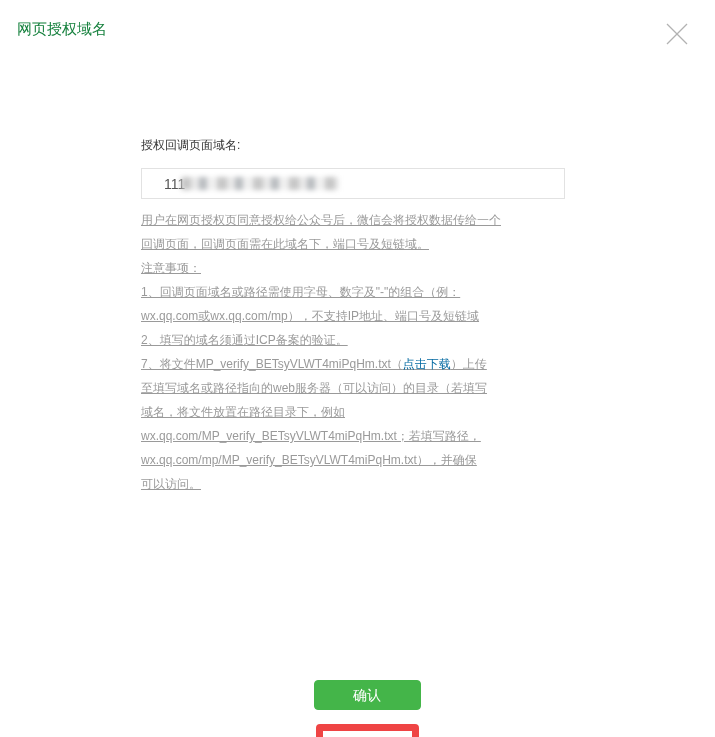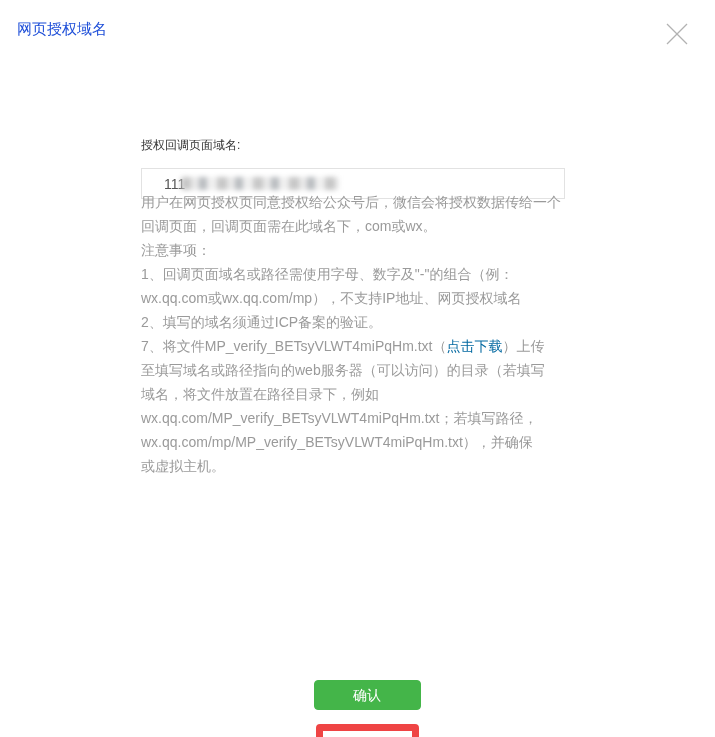--- a/index.html
+++ b/index.html
@@ -7,21 +7,21 @@
   body {
     position: relative;
     font-family: "Liberation Sans", "DejaVu Sans", sans-serif;
   }
 
   .dialog-title {
     position: absolute;
     left: 17px;
     top: 20px;
     font-size: 15px;
-    color: #1d4ed8;
+    color: #15803d;
   }
 
   .close-btn {
     position: absolute;
     right: 24px;
     top: 20px;
     width: 28px;
     height: 28px;
     cursor: pointer;
     display: flex;
@@ -68,25 +68,26 @@
       #c7c7c7 0px, #c7c7c7 10px,
       #e9e9e9 10px, #e9e9e9 18px,
       #b9bcc0 18px, #b9bcc0 26px,
       #f0f0f0 26px, #f0f0f0 36px
     );
     filter: blur(2.5px);
     pointer-events: none;
   }
 
   .notes {
-    top: 190px;
+    top: 208px;
     width: 440px;
-    font-size: 14px;
+    font-size: 12px;
     line-height: 24px;
     color: #9a9a9a;
+    text-decoration: underline;
   }
   .note-line { white-space: nowrap; }
   .dl-link {
     color: #0369a1;
     text-decoration: none;
     cursor: pointer;
   }
 
   .footer {
     position: absolute;
@@ -135,29 +136,29 @@
 
 <div class="content-col form-label">授权回调页面域名:</div>
 
 <div class="content-col input-wrap">
   <input type="text" readonly="" value="111" style="">
   <div class="redacted-smudge"></div>
 </div>
 
 <div class="content-col notes">
     <div class="note-line">用户在网页授权页同意授权给公众号后，微信会将授权数据传给一个</div>
-    <div class="note-line">回调页面，回调页面需在此域名下，com或wx。</div>
+    <div class="note-line">回调页面，回调页面需在此域名下，端口号及短链域。</div>
     <div class="note-line">注意事项：</div>
     <div class="note-line">1、回调页面域名或路径需使用字母、数字及"-"的组合（例：</div>
-    <div class="note-line">wx.qq.com或wx.qq.com/mp），不支持IP地址、网页授权域名</div>
+    <div class="note-line">wx.qq.com或wx.qq.com/mp），不支持IP地址、端口号及短链域</div>
     <div class="note-line">2、填写的域名须通过ICP备案的验证。</div>
     <div class="note-line"><span>7、将文件MP_verify_BETsyVLWT4miPqHm.txt（</span><span class="dl-link">点击下载</span><span>）上传</span></div>
     <div class="note-line">至填写域名或路径指向的web服务器（可以访问）的目录（若填写</div>
     <div class="note-line">域名，将文件放置在路径目录下，例如</div>
     <div class="note-line">wx.qq.com/MP_verify_BETsyVLWT4miPqHm.txt；若填写路径，</div>
     <div class="note-line">wx.qq.com/mp/MP_verify_BETsyVLWT4miPqHm.txt），并确保</div>
-    <div class="note-line">或虚拟主机。</div>
+    <div class="note-line">可以访问。</div>
   </div>
 
 <div class="footer">
   <button class="btn btn-confirm">确认</button>
   <button class="btn btn-cancel">取消</button>
 </div>
 
 </body></html>

